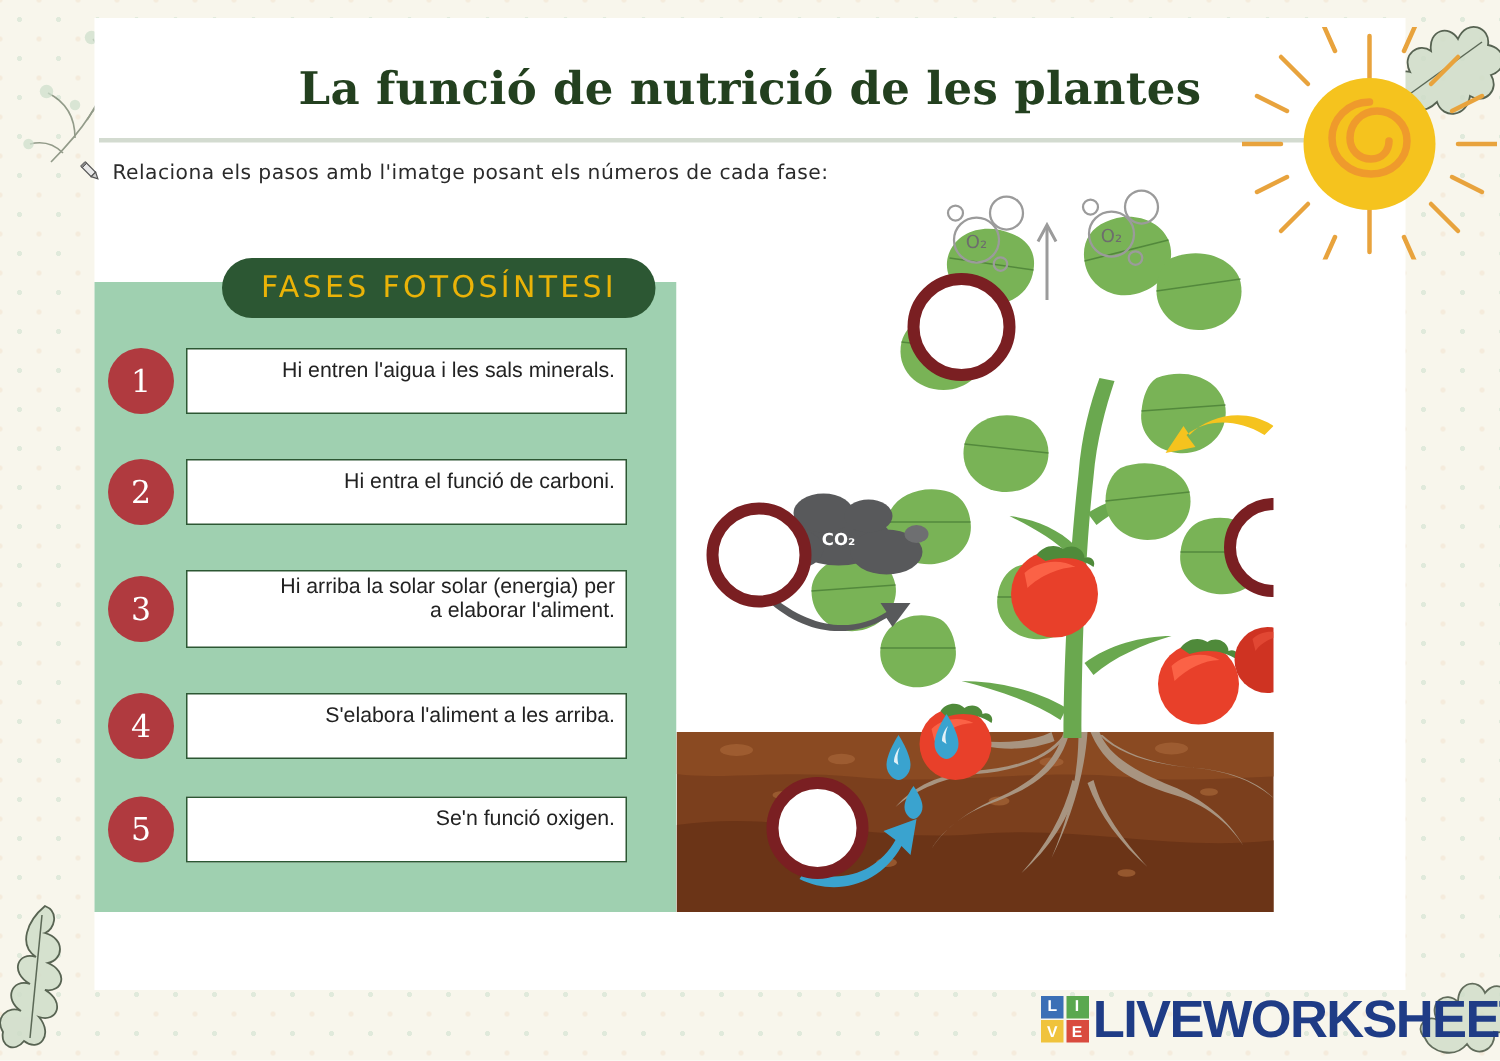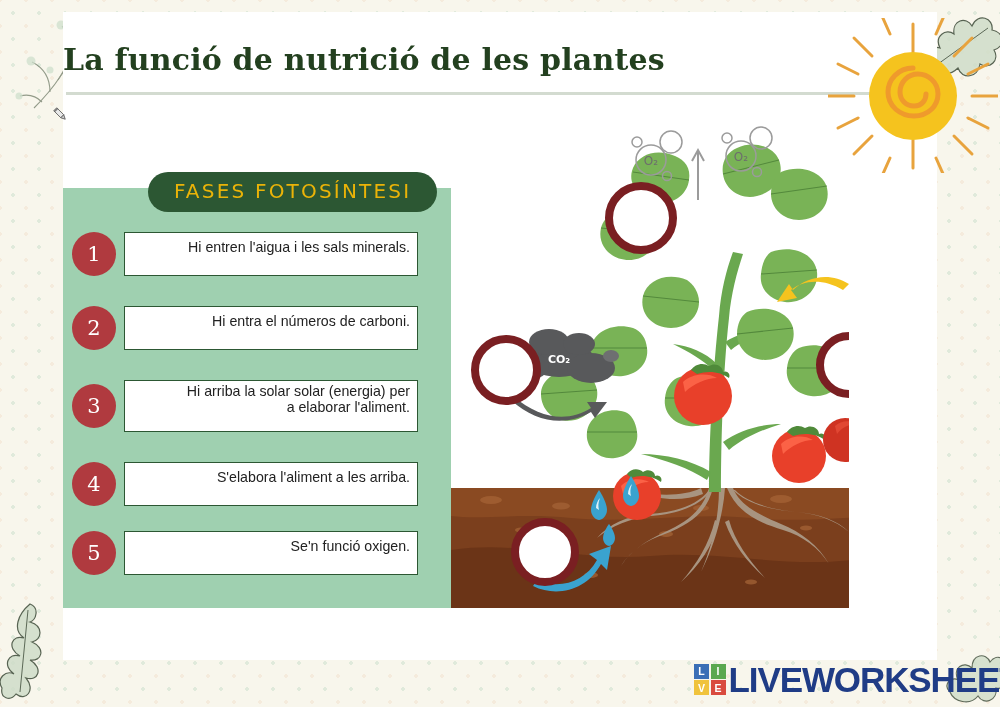--- a/index.html
+++ b/index.html
@@ -19,21 +19,21 @@
     background-position:0 0, 13px 13px;
   }
   #card{
     position:absolute;left:63px;top:12px;width:874px;height:648px;
     background:#ffffff;
   }
   .deco{position:absolute;pointer-events:none;}
 
   
   #title{
-    position:absolute;left:63px;top:42px;width:874px;
+    position:absolute;left:63px;top:42px;width:874px;text-align:center;
     font-family:"DejaVu Serif","Liberation Serif",serif;
     font-weight:700;font-size:30px;color:#23401f;letter-spacing:.2px;
     white-space:nowrap;
   }
   #title-rule{
     position:absolute;left:66px;top:92px;width:868px;height:3px;
     background:#d3dbd0;
   }
   #instruction-row{
     position:absolute;left:52px;top:106px;display:flex;align-items:center;gap:6px;
@@ -160,31 +160,32 @@
 <div id="title-rule"></div>
 
 <div id="instruction-row">
   <svg width="17" height="17" viewBox="0 0 17 17">
     <g transform="rotate(-45 8.5 8.5)">
       <rect x="6.4" y="2" width="4.2" height="9" fill="#e9e9e9" stroke="#555" stroke-width="0.8"></rect>
       <polygon points="6.4,11 10.6,11 8.5,15.2" fill="#cfcfcf" stroke="#555" stroke-width="0.8"></polygon>
       <rect x="6.4" y="1" width="4.2" height="1.6" fill="#888" stroke="#555" stroke-width="0.6"></rect>
     </g>
   </svg>
+  <span id="instruction">Relaciona els pasos amb l'imatge posant els números de cada fase:</span>
 </div>
 
 <div id="steps-panel"></div>
 <div id="panel-title">FASES FOTOSÍNTESI</div>
 
 <div class="step" id="step-1">
   <div class="step-box">Hi entren l'aigua i les sals minerals.</div>
   <div class="step-num">1</div>
 </div>
 <div class="step" id="step-2">
-  <div class="step-box">Hi entra el números de carboni.</div>
+  <div class="step-box">Hi entra el funció de carboni.</div>
   <div class="step-num">2</div>
 </div>
 <div class="step" id="step-3">
   <div class="step-box">Hi arriba la solar solar (energia) per a elaborar l'aliment.</div>
   <div class="step-num">3</div>
 </div>
 <div class="step" id="step-4">
   <div class="step-box">S'elabora l'aliment a les arriba.</div>
   <div class="step-num">4</div>
 </div>

